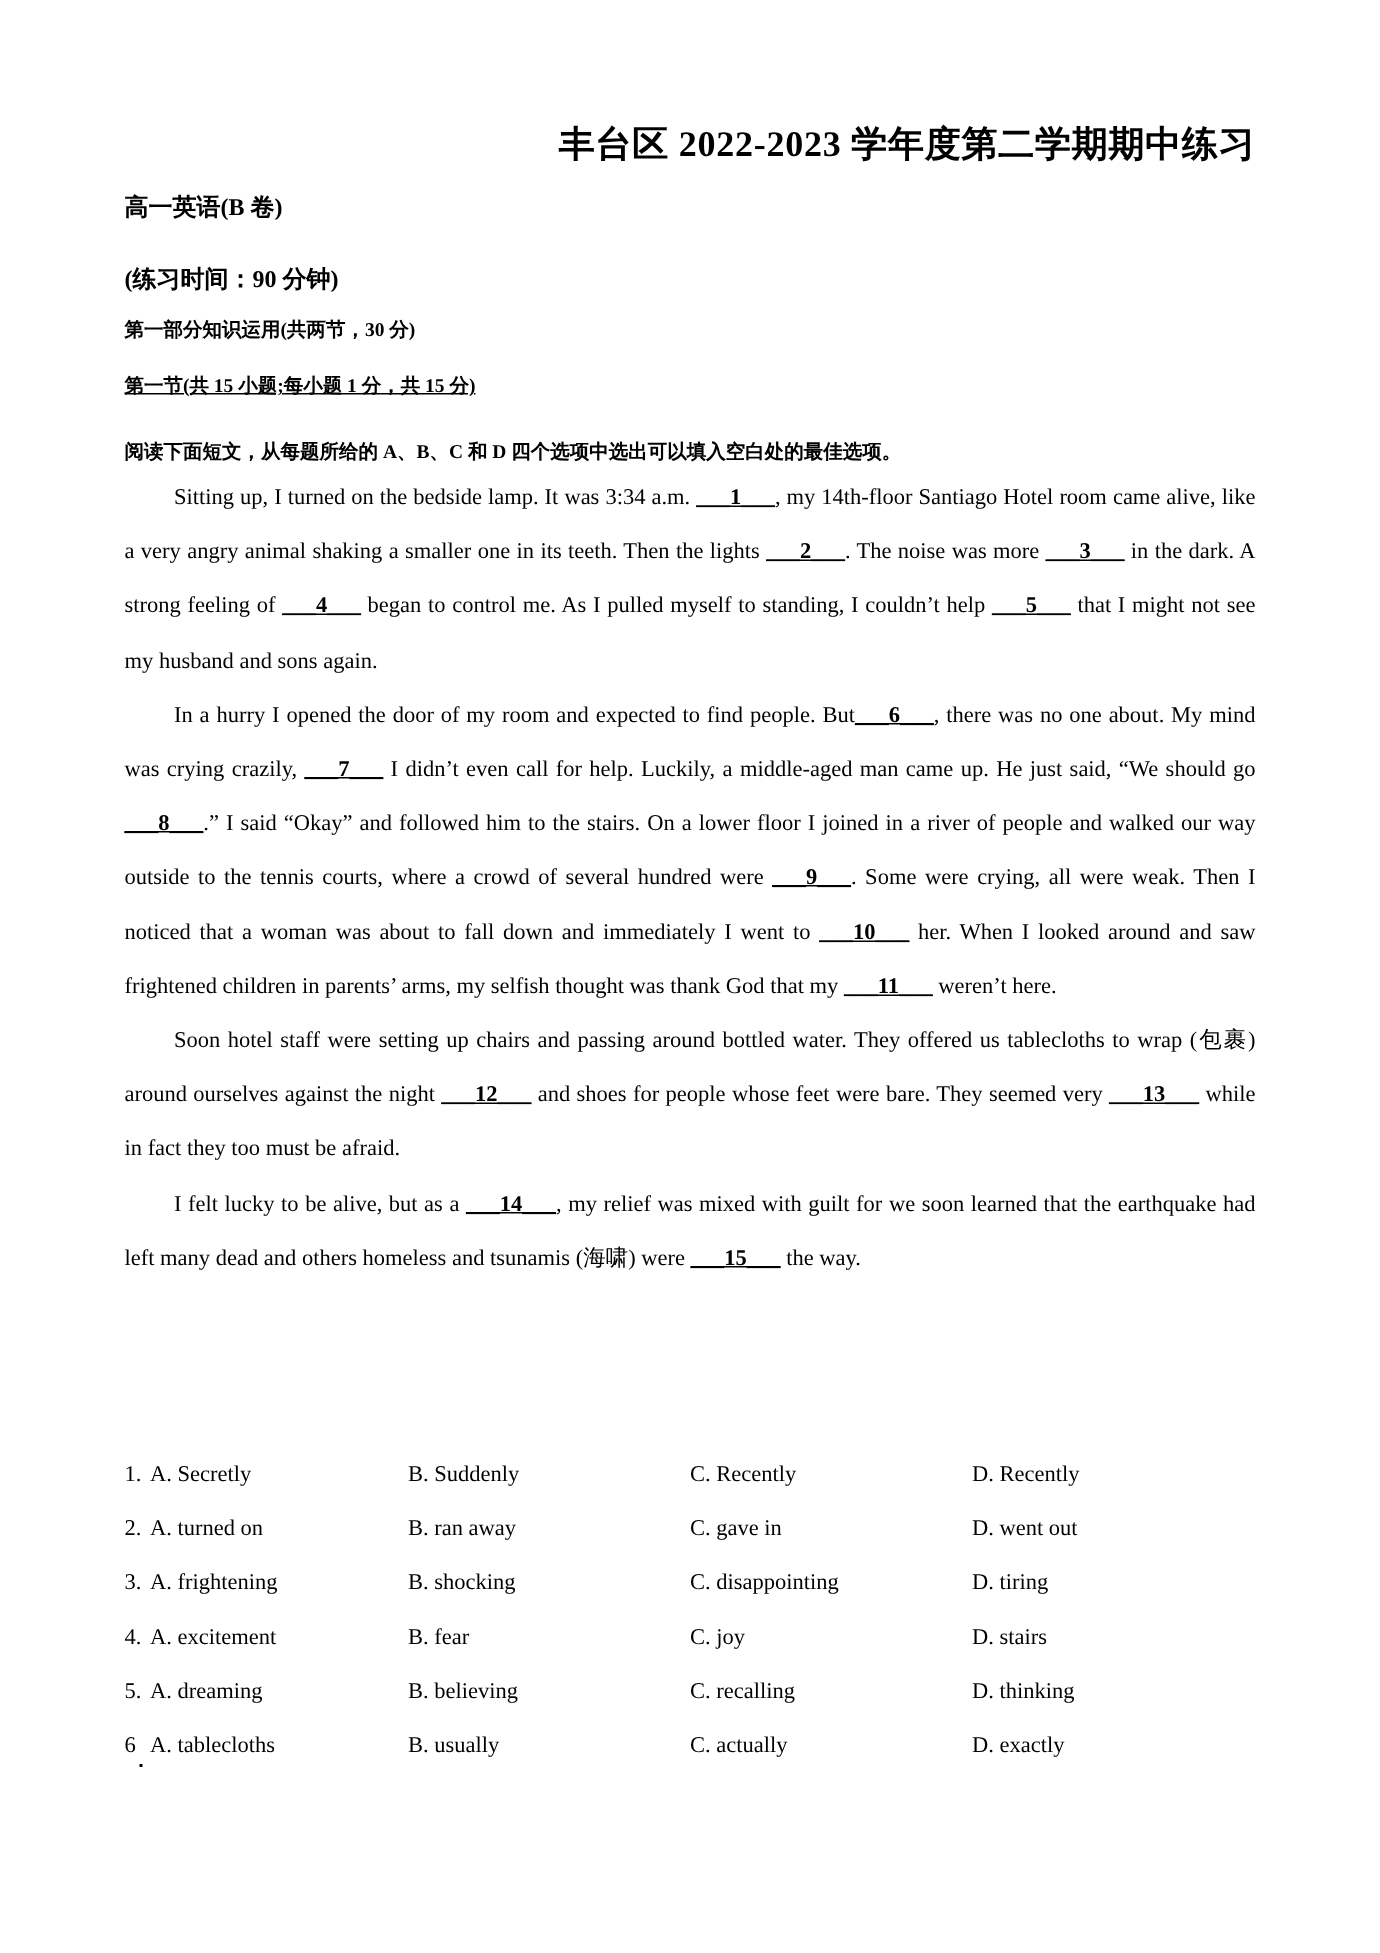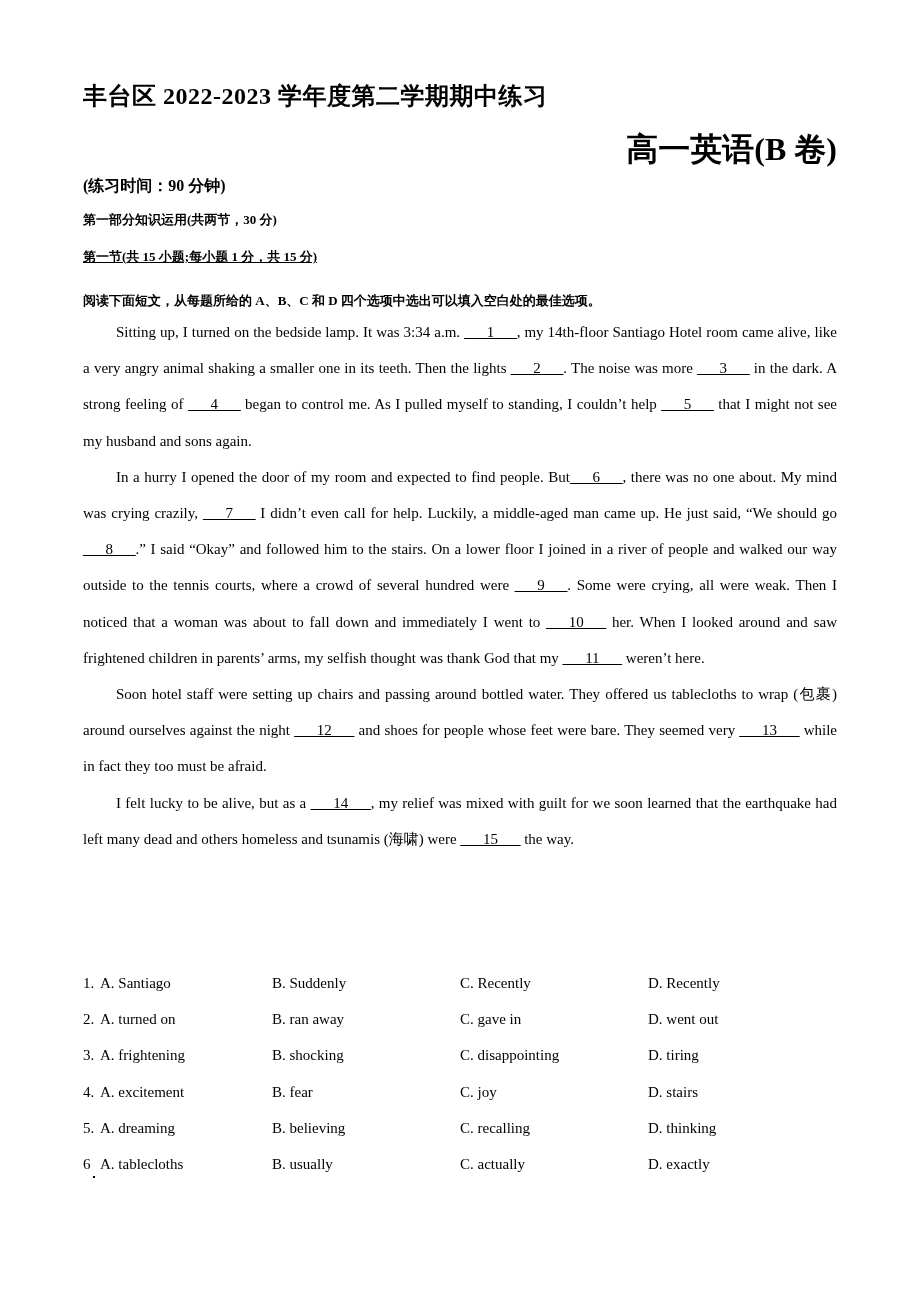--- a/index.html
+++ b/index.html
@@ -3,38 +3,38 @@
 <meta charset="utf-8">
 <style>
   html, body { margin: 0; padding: 0; background: #ffffff; }
   body {
     width: 920px; height: 1302px; position: relative; overflow: hidden;
     font-family: "Liberation Serif", "DejaVu Serif", serif;
     color: #000;
   }
   .page { position: absolute; left: 83px; top: 0; width: 754px; }
   .title {
-    position: absolute; left: 0; width: 754px; text-align: left;
+    position: absolute; left: 0; width: 754px; text-align: right;
     font-weight: bold; font-size: 24px; top: 80px; letter-spacing: 0.5px;
   }
   .subtitle {
-    position: absolute; left: 0; width: 754px; text-align: right;
-    font-weight: bold; font-size: 32px; top: 128px;
+    position: absolute; left: 0; width: 754px; text-align: left;
+    font-weight: bold; font-size: 16px; top: 128px;
   }
   .time {
     position: absolute; left: 0; width: 754px; text-align: left;
     font-weight: bold; font-size: 16px; top: 176px;
   }
   .h { position: absolute; left: 0; font-weight: bold; font-size: 13px; white-space: nowrap; }
   .h1 { top: 211px; }
   .h2 { top: 248px; text-decoration: underline; }
   .h3 { top: 292px; }
   .passage { position: absolute; left: 0; top: 314px; width: 754px; font-size: 15px; line-height: 36.2px; text-align: justify; }
   .passage p { margin: 0; text-indent: 33px; }
-  .blank { text-decoration: underline; white-space: pre; }
+  .blank { text-decoration: underline; white-space: pre; font-weight: bold; }
   .options { position: absolute; left: 0; top: 965px; width: 754px; font-size: 15px; }
   .opt-row { position: relative; height: 36.2px; line-height: 36.2px; }
   .opt { position: absolute; top: 0; white-space: nowrap; }
   .opt.q { left: 0; }
   .opt.a { left: 17px; }
   .opt.b { left: 189px; }
   .opt.c { left: 377px; }
   .opt.d { left: 565px; }
   .stray-dot { position: absolute; left: 93px; top: 1176px; width: 2px; height: 2px; background: #000; }
 </style>
@@ -53,21 +53,21 @@
   <div class="passage" id="passage">
       <p><span>Sitting up, I turned on the bedside lamp. It was 3:34 a.m. </span><span class="blank">___1___</span><span>, my 14th-floor Santiago Hotel room came alive, like a very angry animal shaking a smaller one in its teeth. Then the lights </span><span class="blank">___2___</span><span>. The noise was more </span><span class="blank">___3___</span><span> in the dark. A strong feeling of </span><span class="blank">___4___</span><span> began to control me. As I pulled myself to standing, I couldn’t help </span><span class="blank">___5___</span><span> that I might not see my husband and sons again.</span></p>
       <p><span>In a hurry I opened the door of my room and expected to find people. But</span><span class="blank">___6___</span><span>, there was no one about. My mind was crying crazily, </span><span class="blank">___7___</span><span> I didn’t even call for help. Luckily, a middle-aged man came up. He just said, “We should go </span><span class="blank">___8___</span><span>.” I said “Okay” and followed him to the stairs. On a lower floor I joined in a river of people and walked our way outside to the tennis courts, where a crowd of several hundred were </span><span class="blank">___9___</span><span>. Some were crying, all were weak. Then I noticed that a woman was about to fall down and immediately I went to </span><span class="blank">___10___</span><span> her. When I looked around and saw frightened children in parents’ arms, my selfish thought was thank God that my </span><span class="blank">___11___</span><span> weren’t here.</span></p>
       <p><span>Soon hotel staff were setting up chairs and passing around bottled water. They offered us tablecloths to wrap (包裹) around ourselves against the night </span><span class="blank">___12___</span><span> and shoes for people whose feet were bare. They seemed very </span><span class="blank">___13___</span><span> while in fact they too must be afraid.</span></p>
       <p><span>I felt lucky to be alive, but as a </span><span class="blank">___14___</span><span>, my relief was mixed with guilt for we soon learned that the earthquake had left many dead and others homeless and tsunamis (海啸) were </span><span class="blank">___15___</span><span> the way.</span></p>
     </div>
 
   <div class="options" id="options">
       <div class="opt-row">
         <span class="opt q">1.</span>
-        <span class="opt a">A. Santiago</span>
+        <span class="opt a">A. Secretly</span>
         <span class="opt b">B. Suddenly</span>
         <span class="opt c">C. Recently</span>
         <span class="opt d">D. Recently</span>
       </div>
       <div class="opt-row">
         <span class="opt q">2.</span>
         <span class="opt a">A. turned on</span>
         <span class="opt b">B. ran away</span>
         <span class="opt c">C. gave in</span>
         <span class="opt d">D. went out</span>

